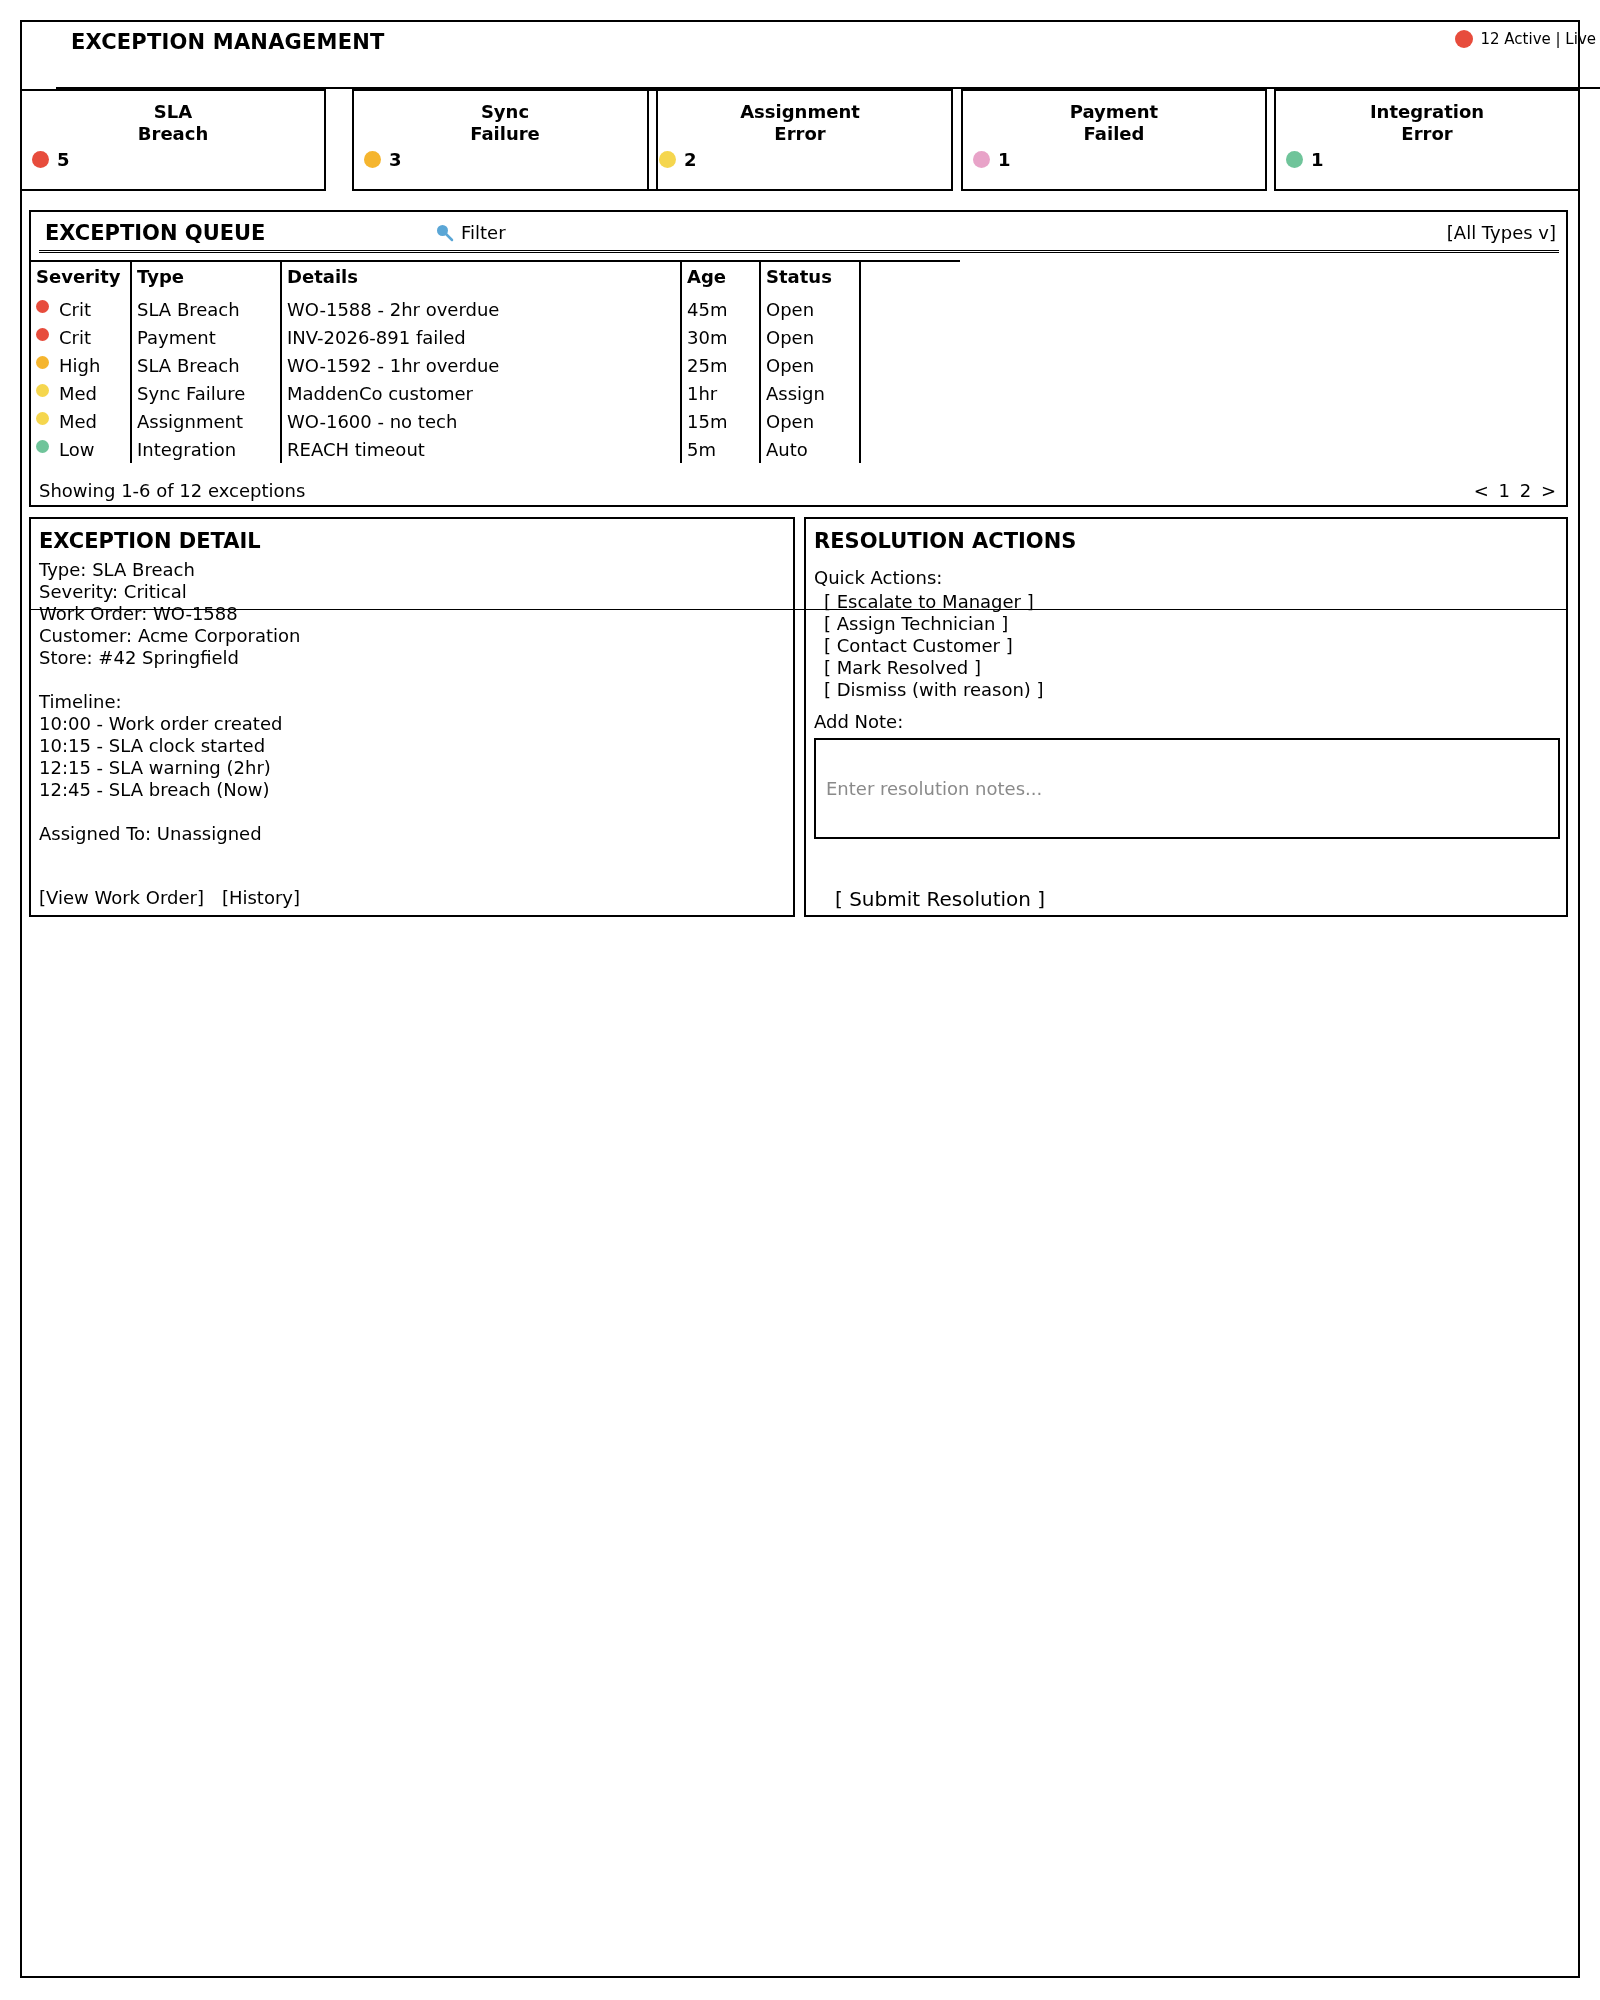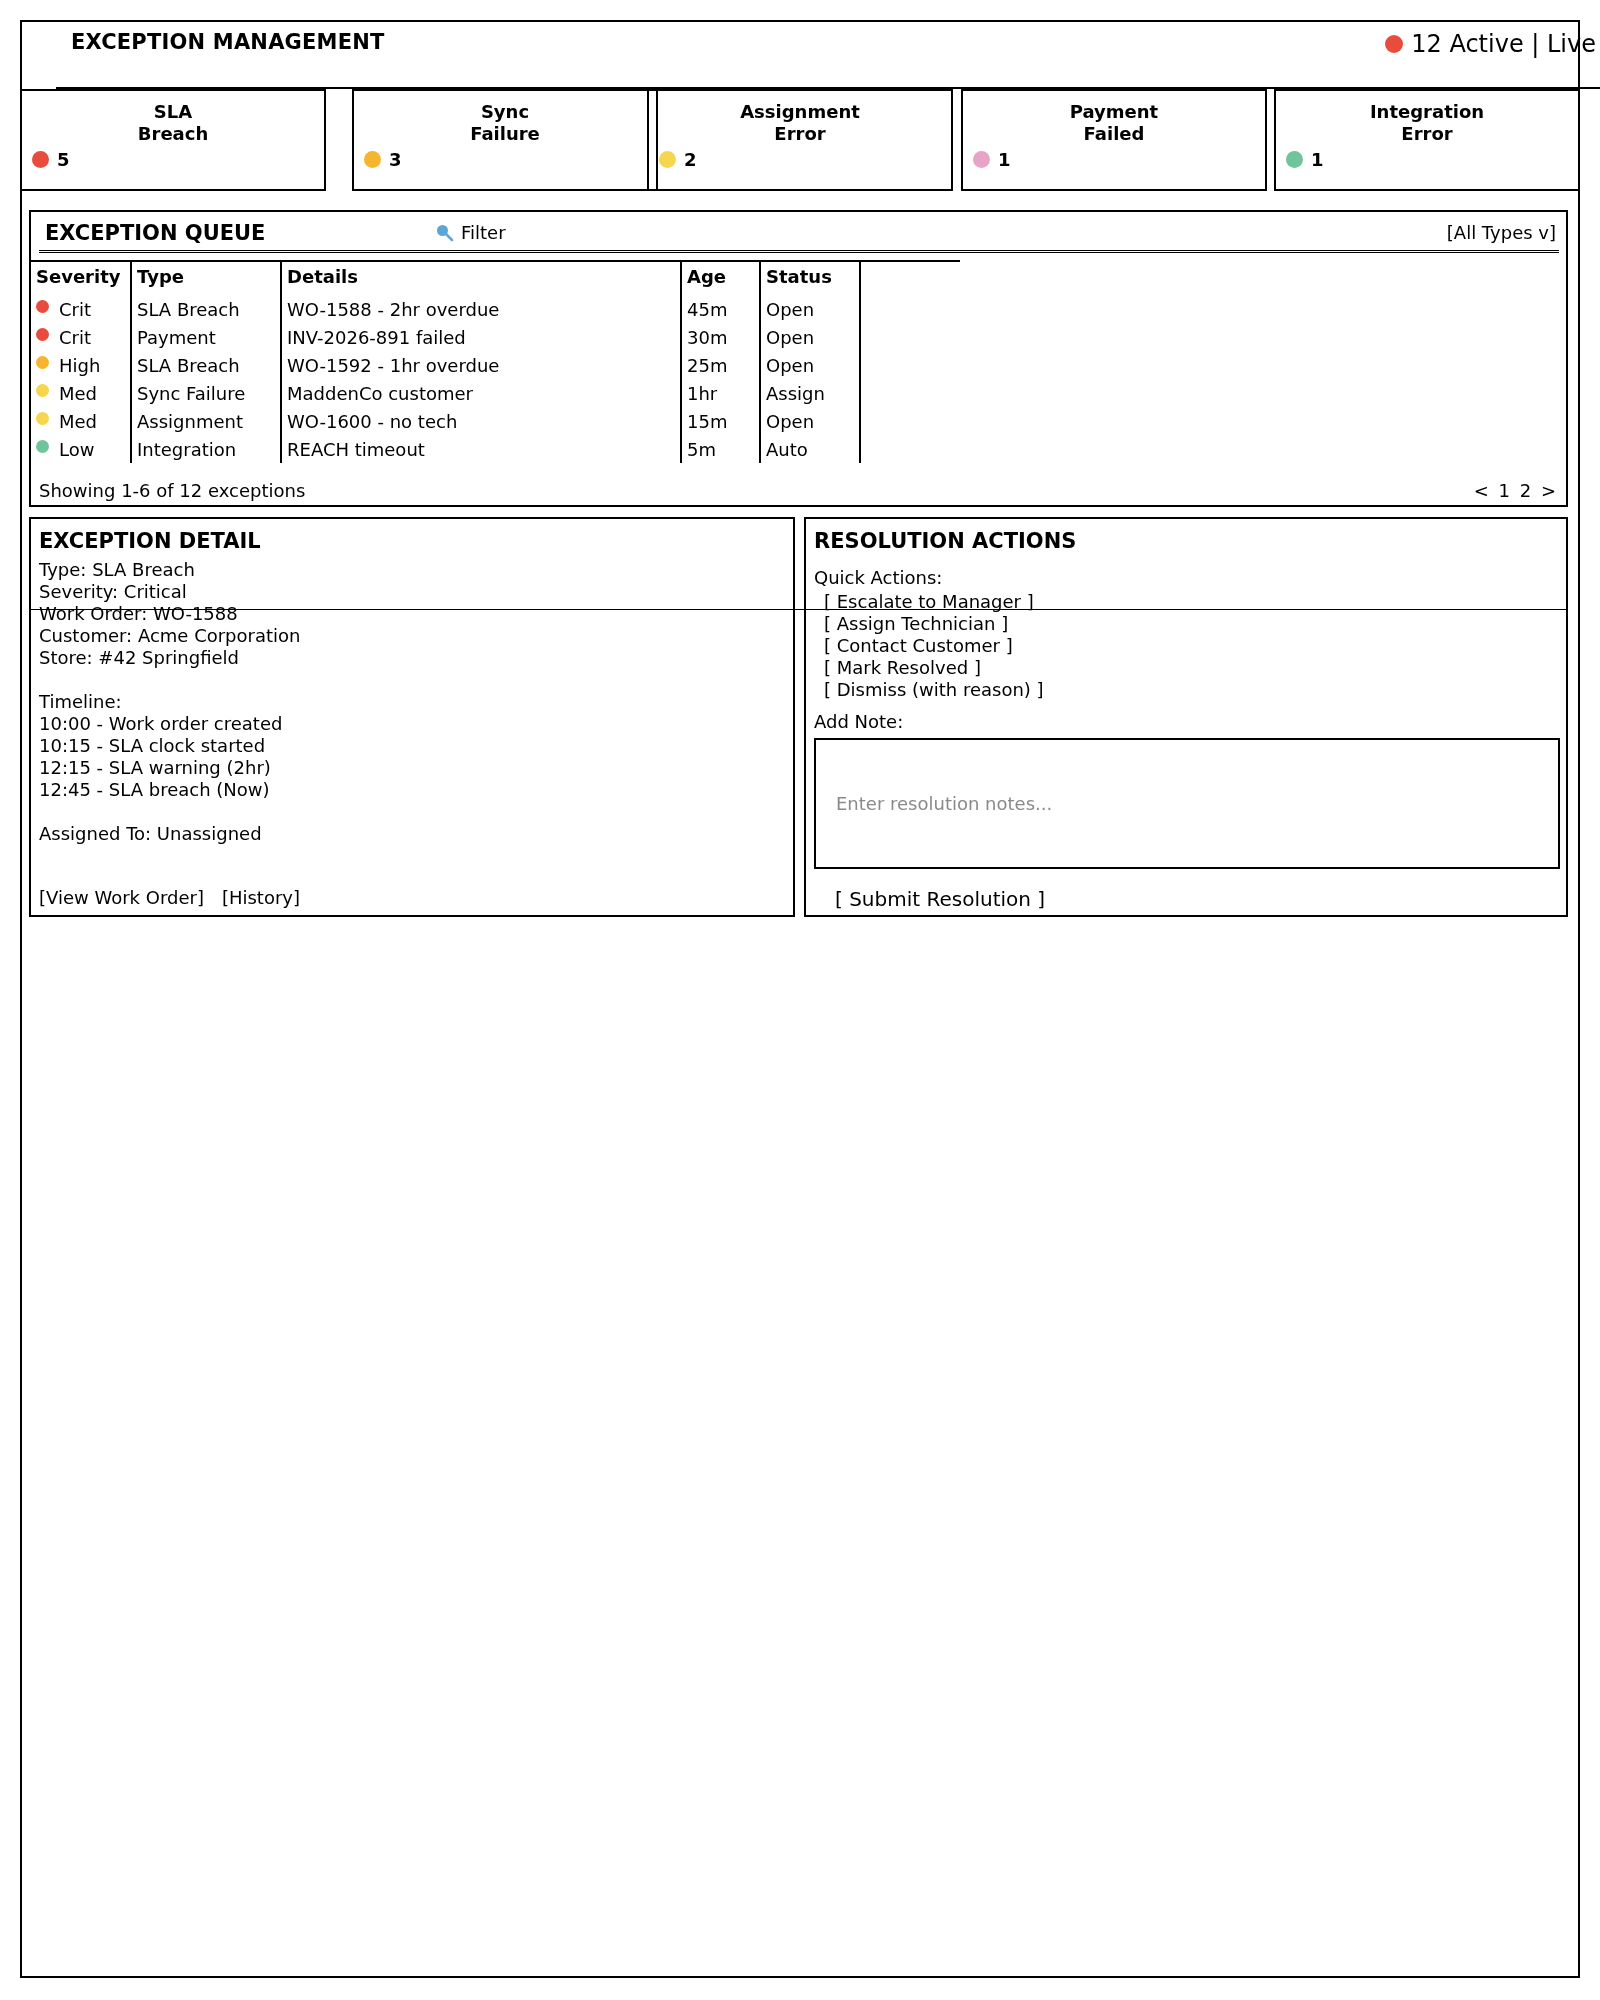--- a/index.html
+++ b/index.html
@@ -3,21 +3,21 @@
 <meta charset="utf-8">
 <style>
   * { box-sizing: border-box; margin: 0; padding: 0; }
   html, body { width: 1600px; height: 2000px; background: #ffffff; }
   body { font-family: "DejaVu Sans", sans-serif; color: #000; position: relative; overflow: hidden; }
 
   .frame { position: absolute; left: 20px; top: 20px; width: 1560px; height: 1958px; border: 2px solid #000; }
 
   .app-header { position: absolute; left: 20px; top: 20px; width: 1560px; height: 69px; border-bottom: 2px solid #000; margin-left: 36px; }
   .app-title { position: absolute; left: 15px; top: 10px; font-weight: bold; font-size: 21px; letter-spacing: 0.2px; }
-  .status { position: absolute; right: 20px; top: 10px; font-size: 24px; display: flex; align-items: center; gap: 8px; }
+  .status { position: absolute; right: 20px; top: 10px; font-size: 15px; display: flex; align-items: center; gap: 8px; }
   .dot { display: inline-block; border-radius: 50%; }
   .status .dot { width: 18px; height: 18px; }
 
   .cards { position: absolute; left: 20px; top: 89px; width: 1560px; height: 102px; }
   .card { position: absolute; top: 0; width: 306px; height: 102px; border: 2px solid #000; }
   .card-title { position: absolute; left: 0; right: 0; top: 10px; text-align: center; font-weight: bold; font-size: 18px; line-height: 22px; }
   .card-count { position: absolute; left: 10px; top: 58px; display: flex; align-items: center; gap: 8px; font-weight: bold; font-size: 18px; }
   .card-count .dot { width: 17px; height: 17px; }
 
   .panel { position: absolute; border: 2px solid #000; }
@@ -45,21 +45,21 @@
   .resolution { left: 804px; top: 517px; width: 764px; height: 400px; }
   .panel-title { position: absolute; left: 8px; top: 10px; font-weight: bold; font-size: 21px; }
   .lines { position: absolute; left: 8px; top: 40px; font-size: 18px; line-height: 22px; }
   .lines .gap { height: 22px; }
   .detail-links { position: absolute; left: 8px; top: 368px; font-size: 18px; display: flex; gap: 18px; justify-content: center; }
 
   .qa-label { position: absolute; left: 8px; top: 48px; font-size: 18px; }
   .qa-list { position: absolute; left: 18px; top: 72px; font-size: 18px; line-height: 22px; }
   .qa-list div { cursor: pointer; }
   .note-label { position: absolute; left: 8px; top: 192px; font-size: 18px; }
-  .note-box { position: absolute; left: 8px; top: 219px; width: 746px; height: 131px; border: 2px solid #000; font-family: "DejaVu Sans", sans-serif; font-size: 18px; padding: 0 20px; resize: none; outline: none; }
+  .note-box { position: absolute; left: 8px; top: 219px; width: 746px; height: 101px; border: 2px solid #000; font-family: "DejaVu Sans", sans-serif; font-size: 18px; padding: 0 10px; resize: none; outline: none; }
   .note-box::placeholder { color: #8a8a8a; }
   .submit { position: absolute; left: 8px; top: 368px; font-size: 20px; cursor: pointer; margin-left: 21px; }
 
   .stray-line { position: absolute; left: 29px; top: 609px; width: 1539px; border-top: 1px solid #000; }
 </style>
 </head>
 <body>
 
 <div class="frame"></div>
 

